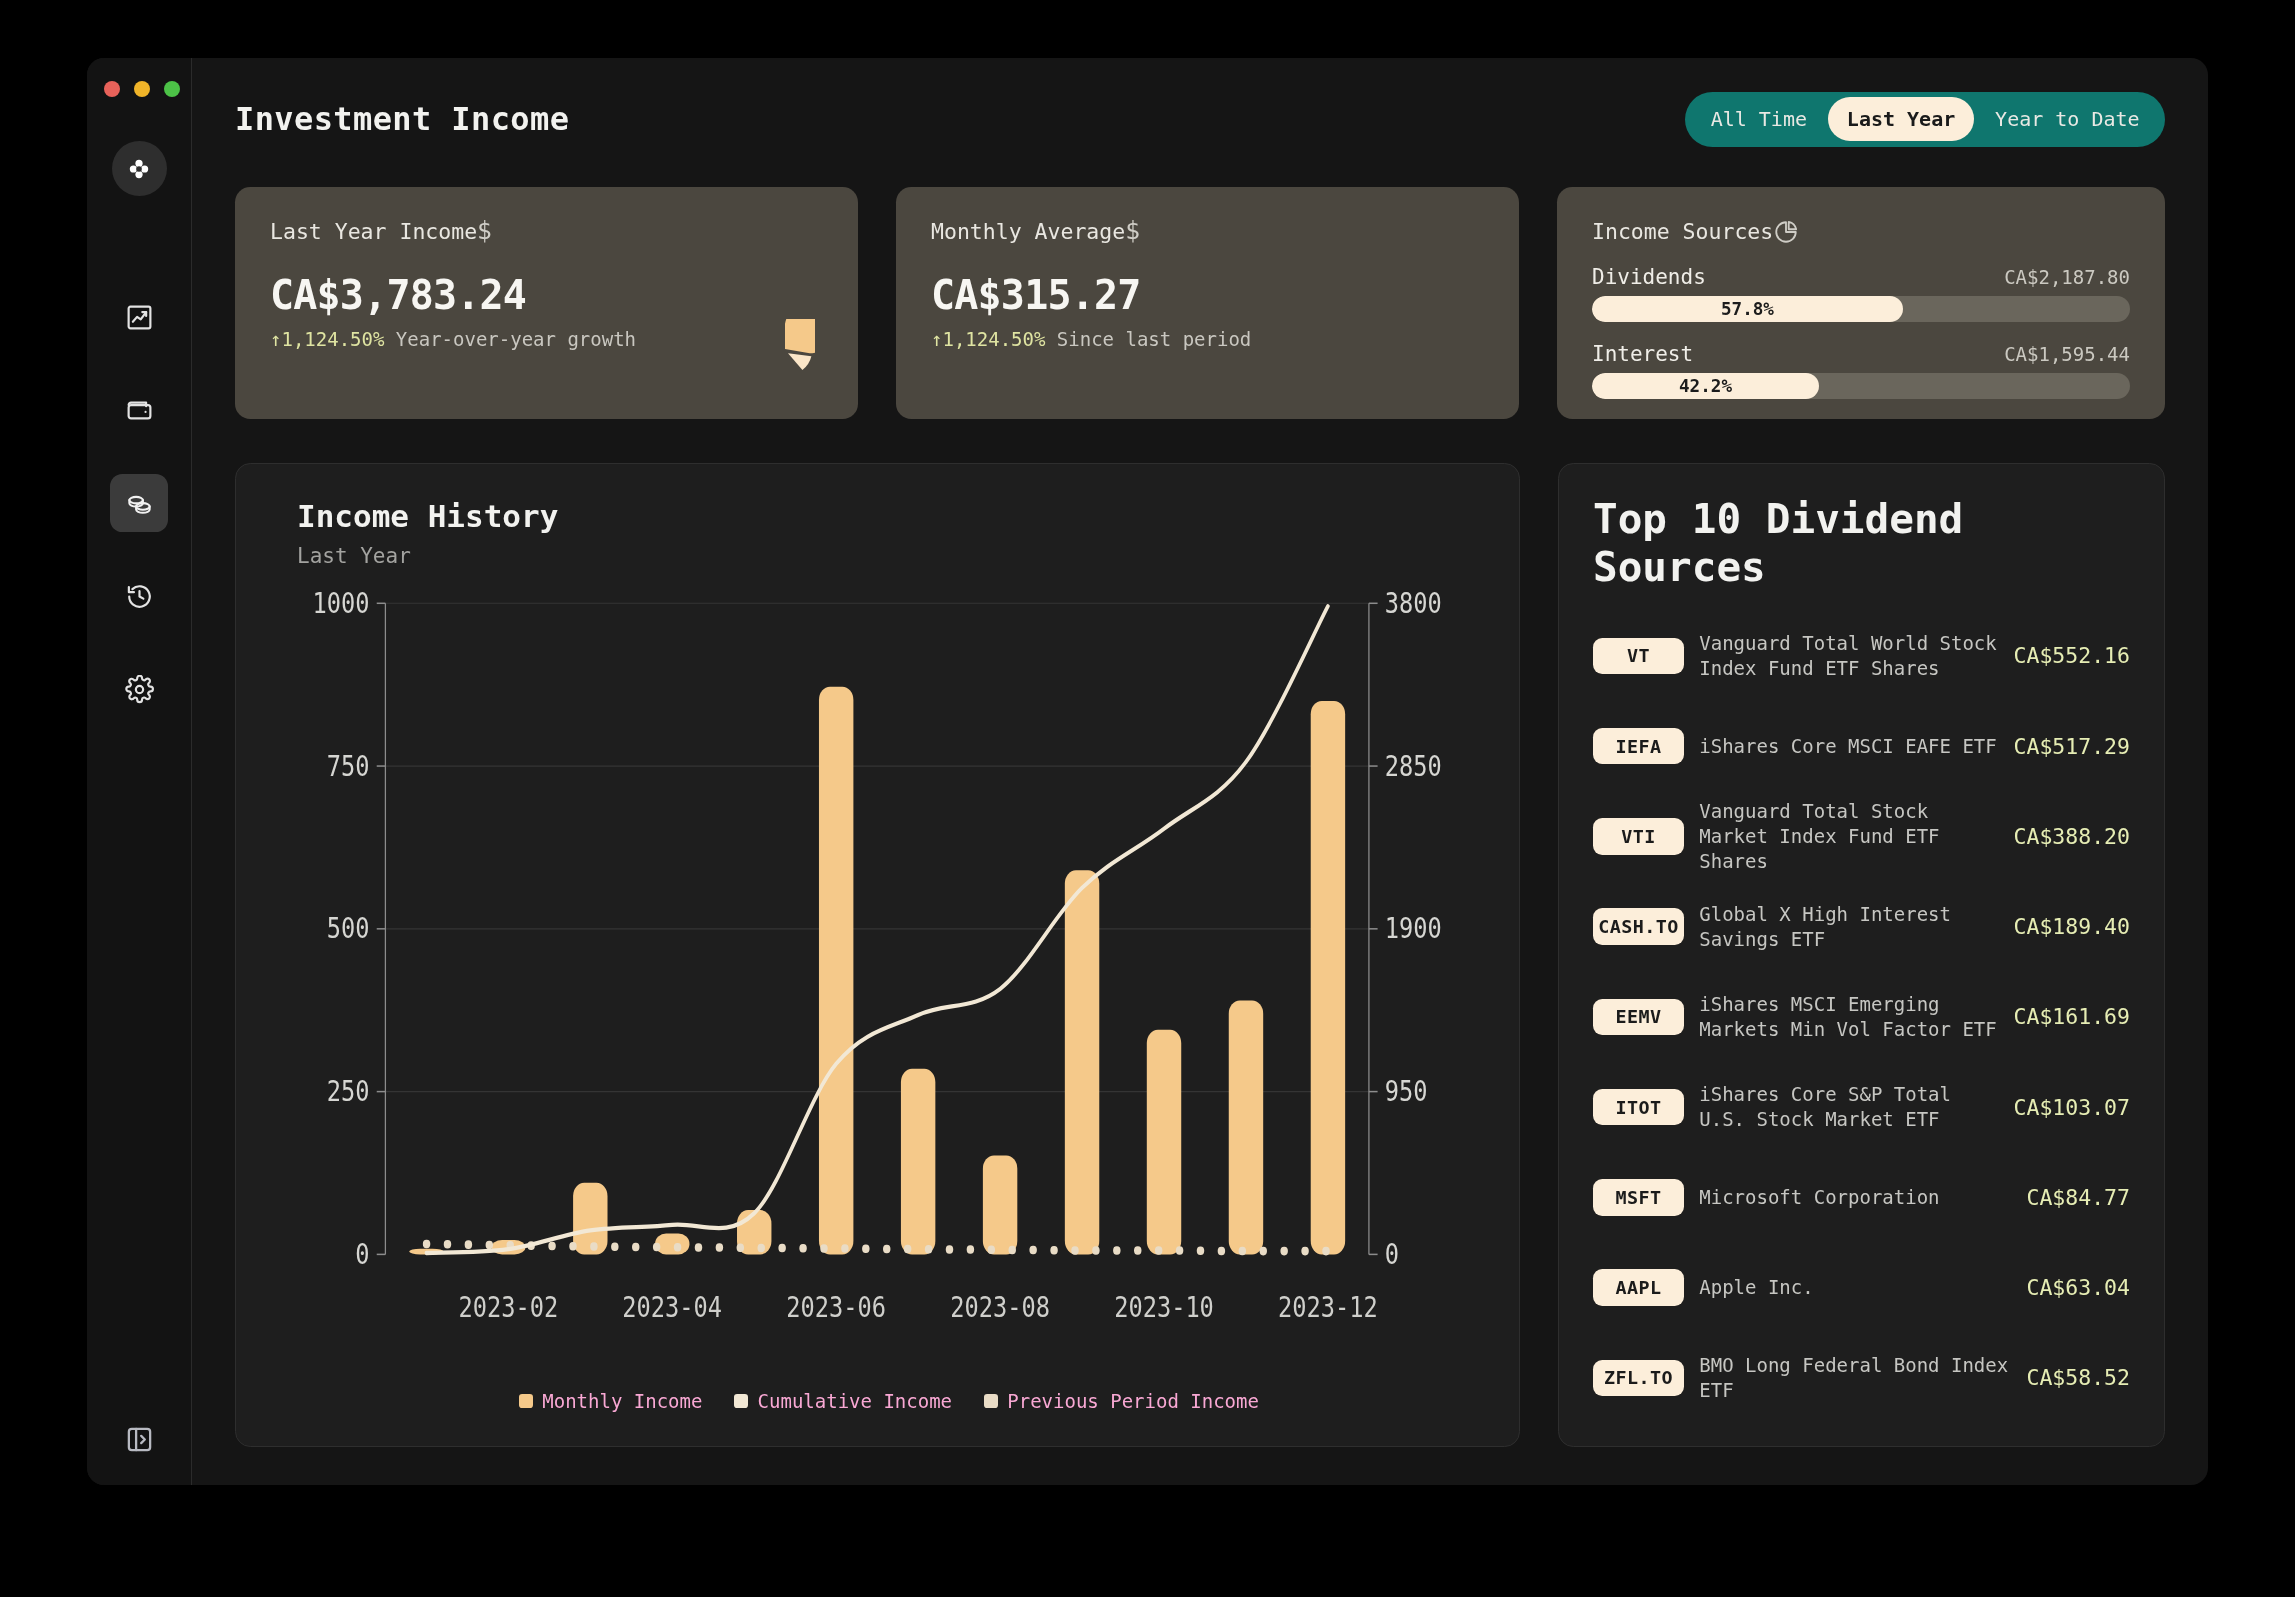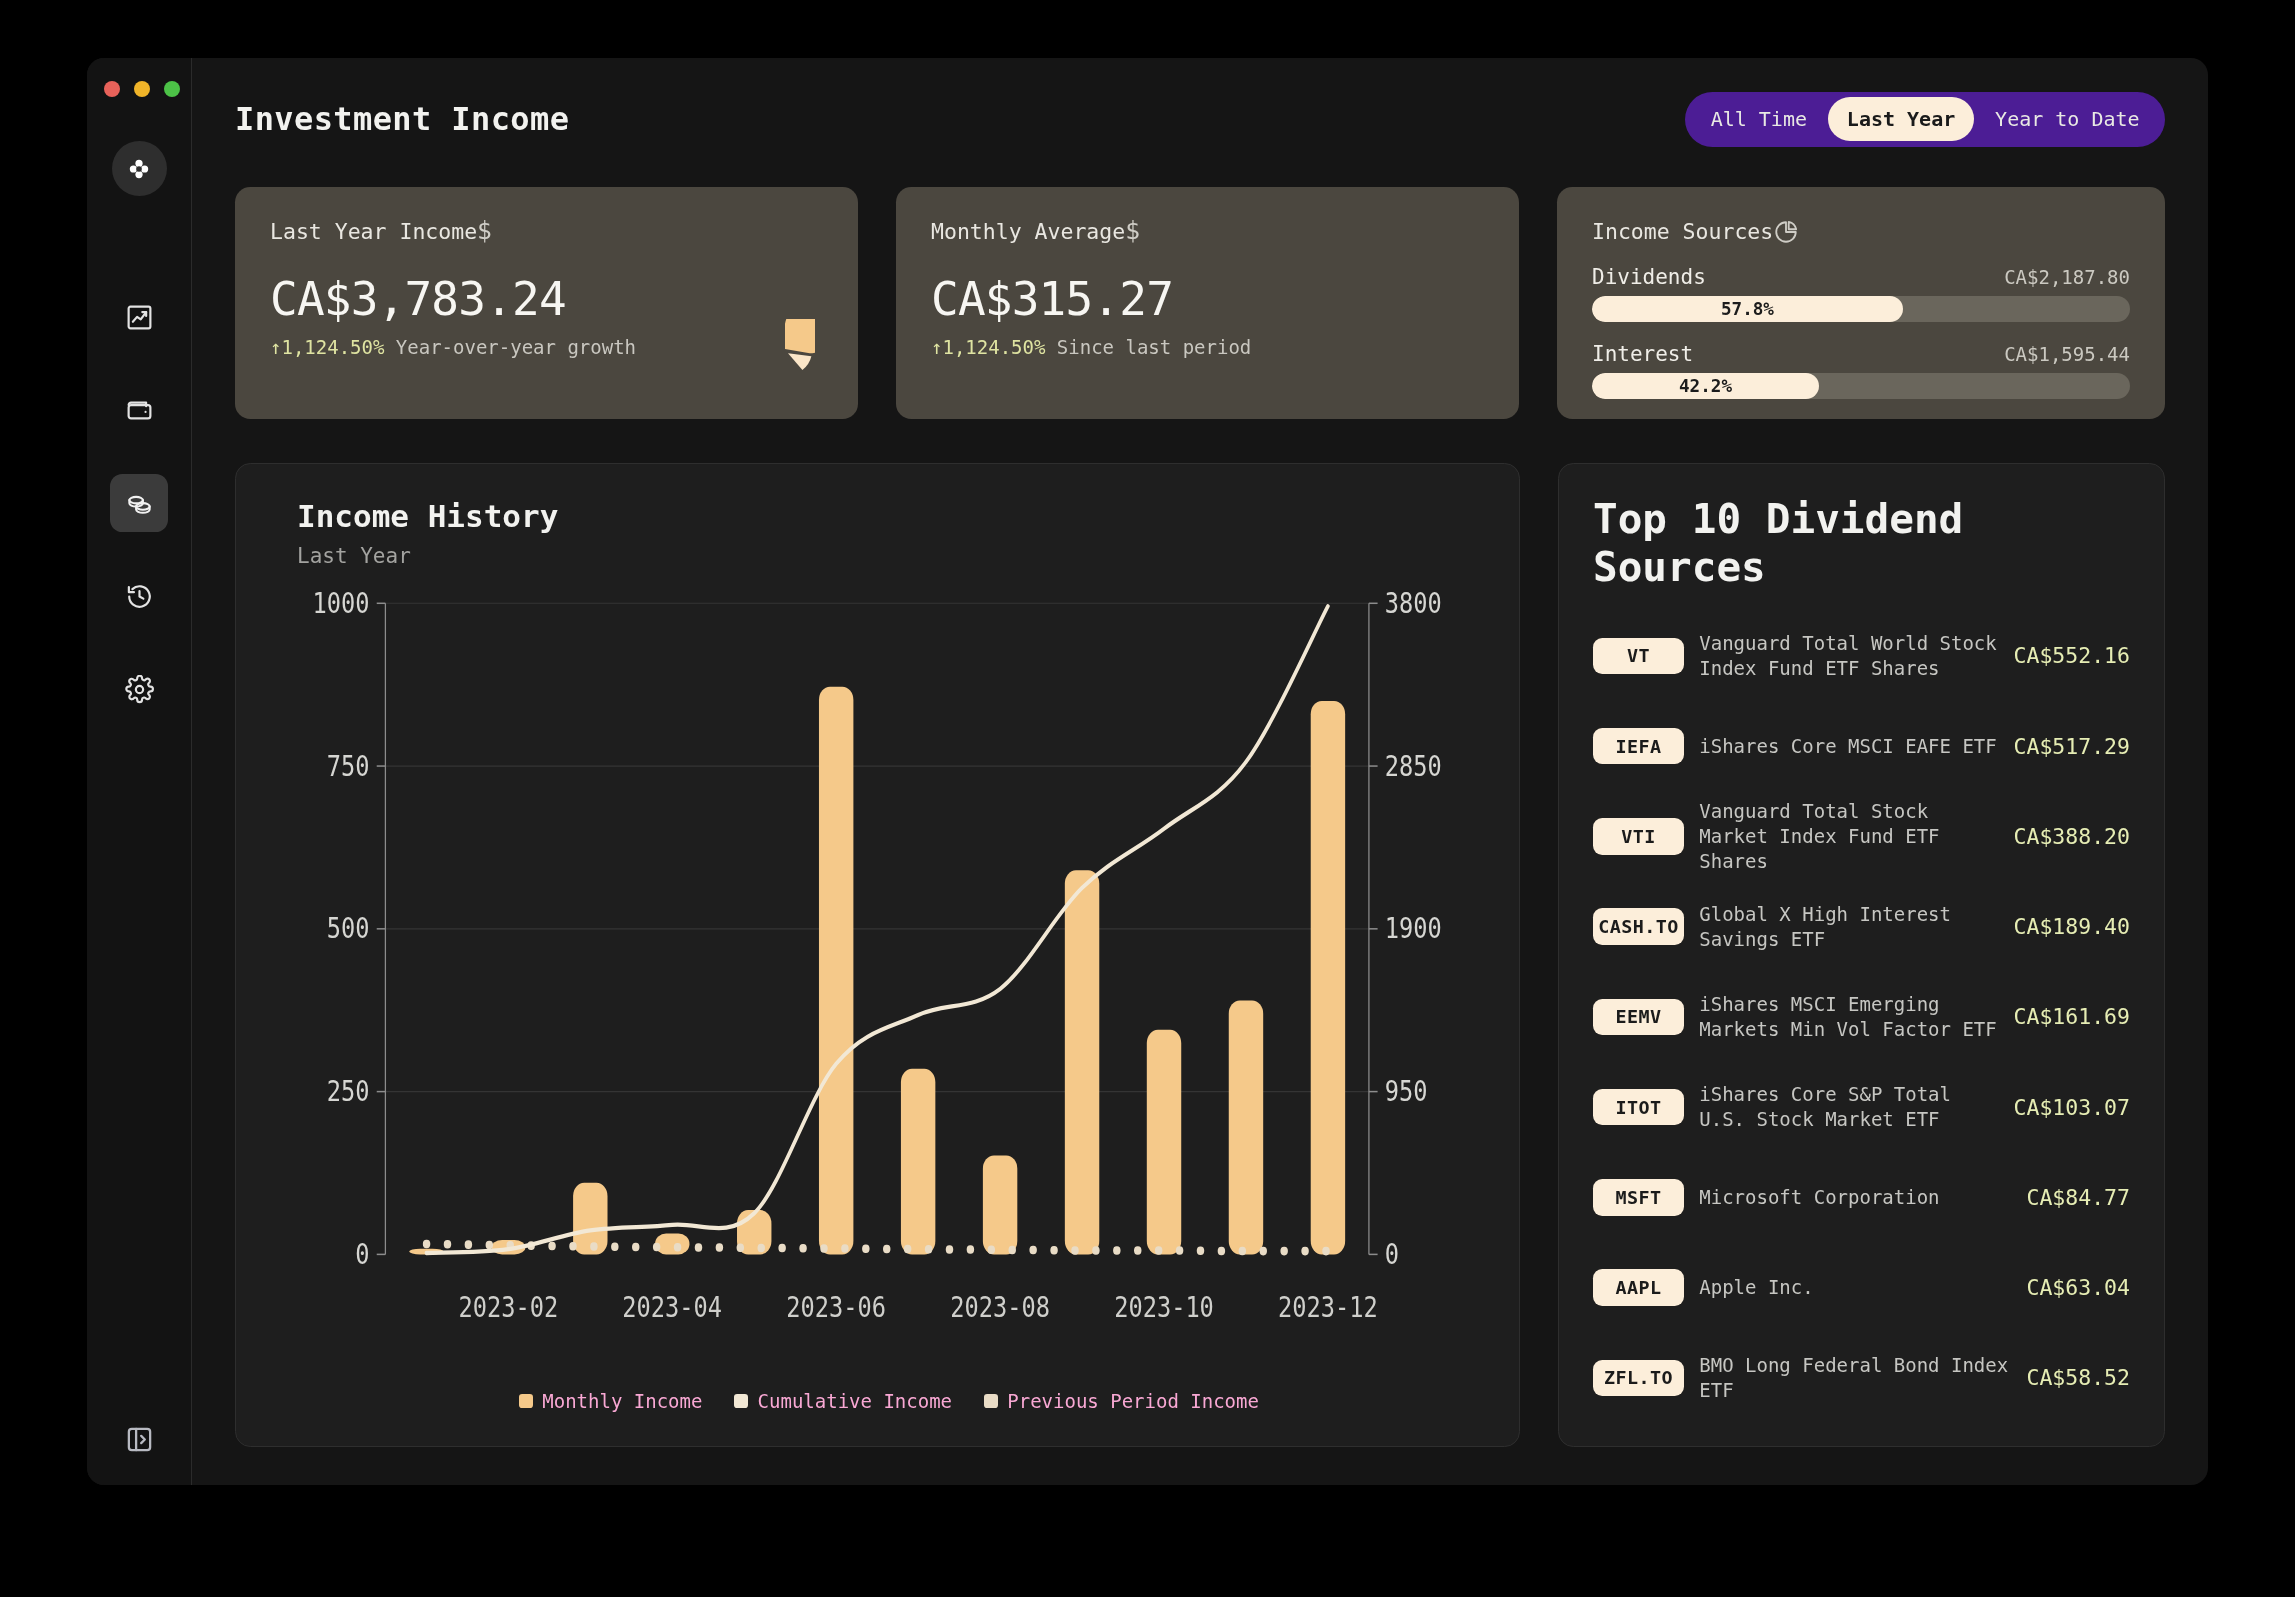--- a/index.html
+++ b/index.html
@@ -79,21 +79,21 @@
     margin-bottom: 40px;
   }
   .page-title {
     font-size: 32px;
     font-weight: 700;
     color: #f2f2ef;
     letter-spacing: 0.4px;
   }
   .range-switch {
     display: flex; align-items: center;
-    background: #4c1d95;
+    background: #0f766e;
     border-radius: 31px;
     padding: 5.4px 7px;
     gap: 3.1px;
   }
   .range-opt {
     font-size: 20px;
     color: #e9e9e4;
     padding: 10px 18.4px;
     border-radius: 23px;
     white-space: nowrap;
@@ -114,21 +114,21 @@
   }
   .stat-card.c1 { width: 623px; height: 232px; }
   .stat-card.c2 { width: 623px; height: 232px; }
   .stat-card.c3 { flex: 1; height: 232px; padding: 32px 35px; }
   .stat-head {
     display: flex; align-items: flex-start; 
   }
   .stat-label { font-size: 21.5px; color: #e9e7e1; }
   .stat-icon { font-size: 24.6px; color: #cfcdc6; line-height: 1; }
   .stat-value {
-    font-size: 46px; font-weight: 400; color: #f7f6f2;
+    font-size: 40px; font-weight: 700; color: #f7f6f2;
     margin-top: 28px; letter-spacing: -0.8px;
   }
   .stat-sub { margin-top: 10.7px; font-size: 19px; }
   .stat-delta { color: #dfe4a2; }
   .stat-sub-text { color: #c9c7c0; }
   .pie-badge {
     position: absolute;
     right: 43px; bottom: 40px;
     width: 60px; height: 60px;
   }

